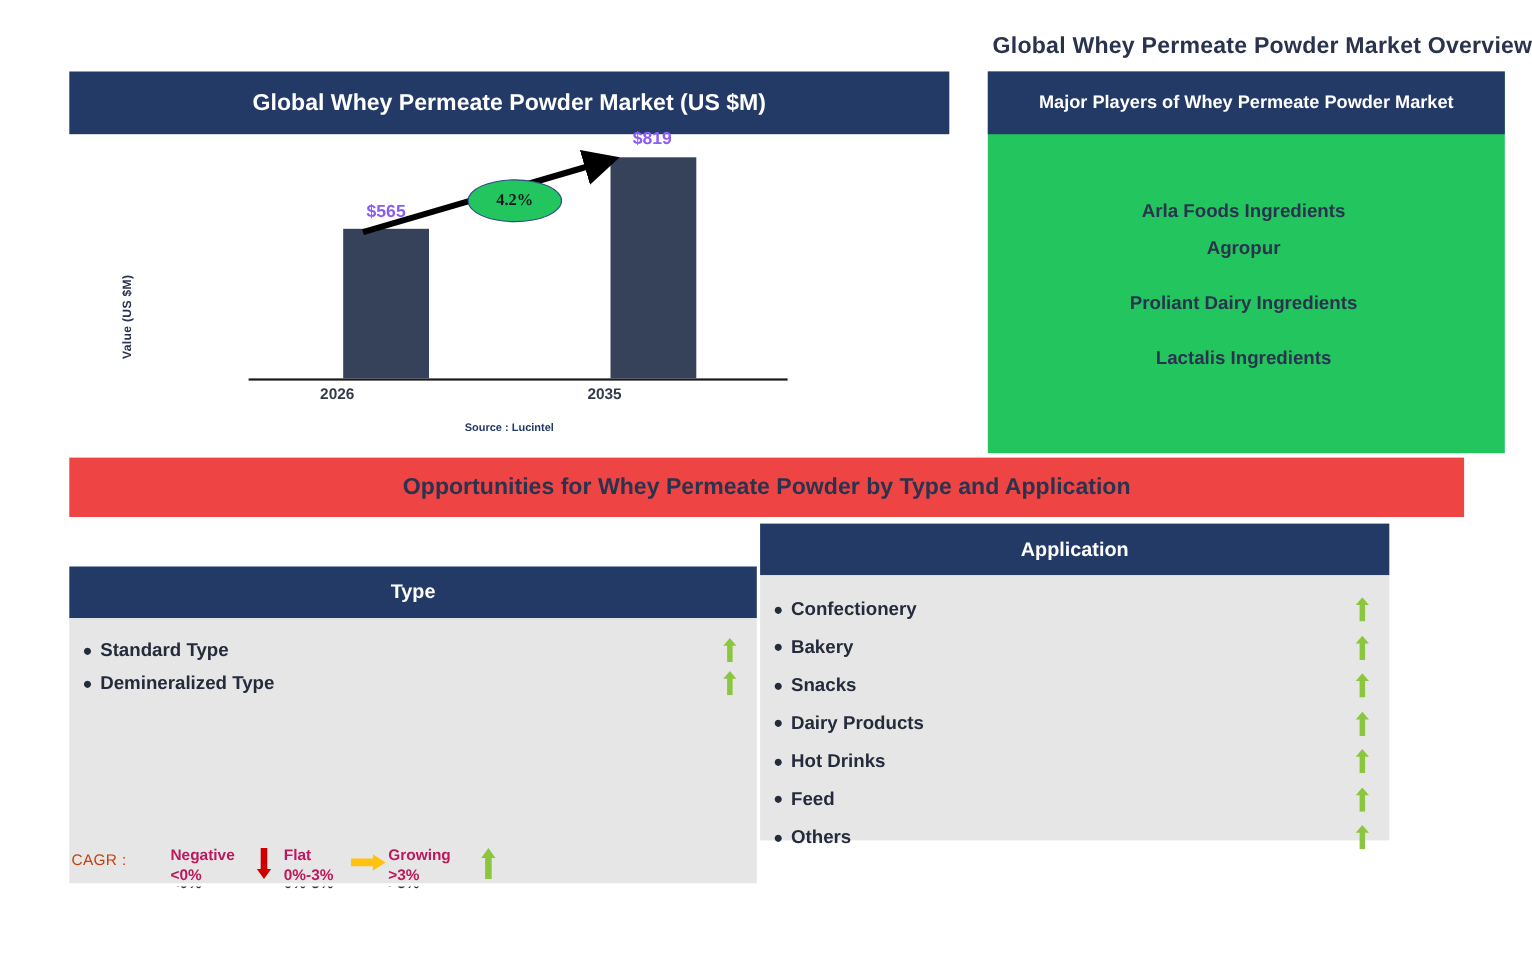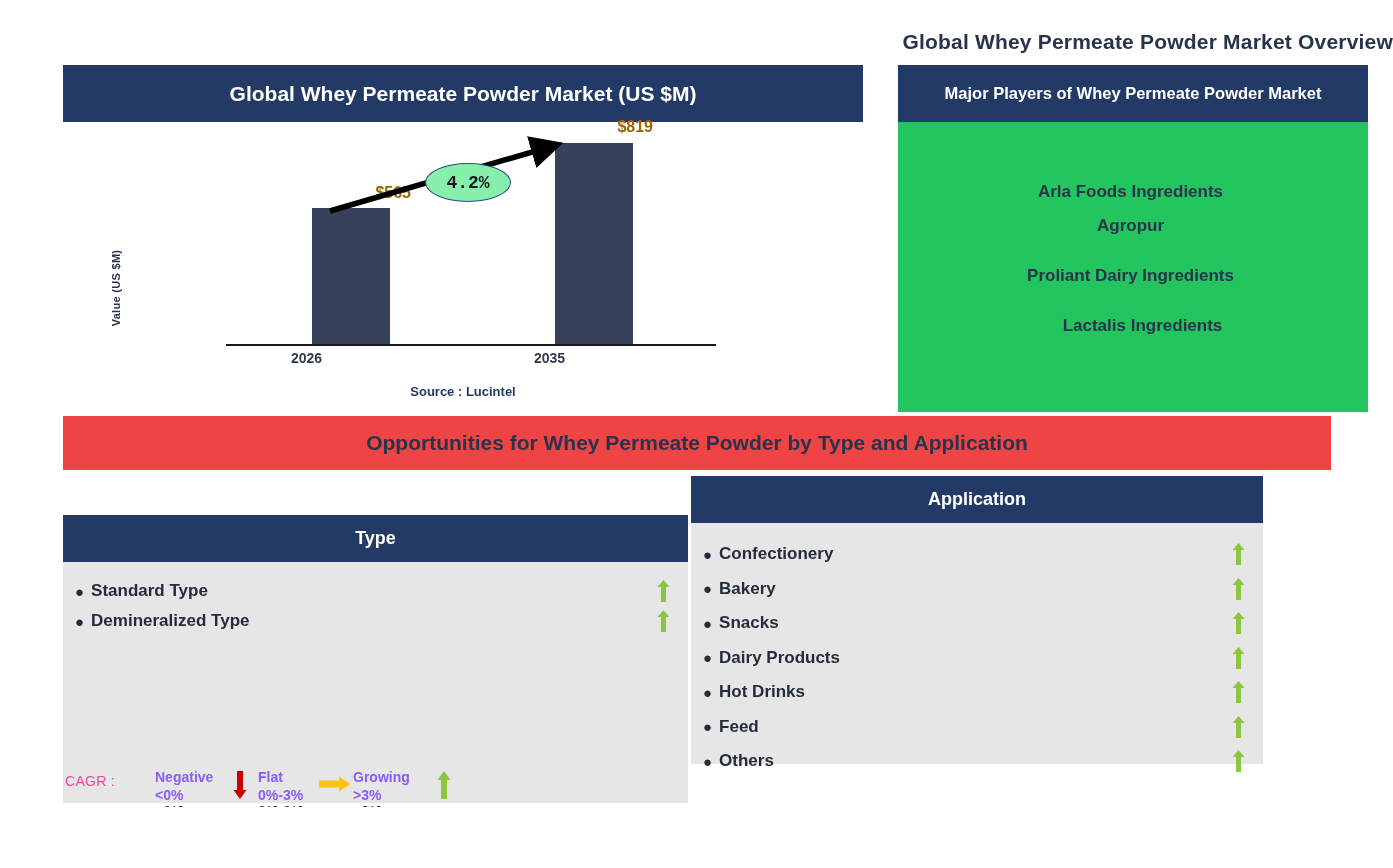--- a/index.html
+++ b/index.html
@@ -27,50 +27,50 @@
 
   .y-axis-label{
     position:absolute;left:-7px;top:160px;width:120px;text-align:center;
     transform:rotate(-90deg);transform-origin:center center;
     font-size:11px;font-weight:bold;color:#29334d;letter-spacing:.3px;
   }
   .axis-line{position:absolute;left:163px;top:222px;width:490px;height:2px;background:#1a1a1a;}
   .bar{position:absolute;background:#36415a;}
   .bar-1{left:249px;top:86px;width:78px;height:136px;}
   .bar-2{left:492px;top:21px;width:78px;height:201px;}
-  .bar-value{position:absolute;font-size:16px;font-weight:bold;color:#a16207;text-align:right;width:120px;}
+  .bar-value{position:absolute;font-size:16px;font-weight:bold;color:#8b5cf6;text-align:center;width:120px;}
   .bv-1{left:228px;top:62px;}
   .bv-2{left:470px;top:-4px;}
   .x-tick{position:absolute;top:228px;font-size:14px;font-weight:bold;color:#333a4a;width:120px;}
   .xt-1{left:228px;}
   .xt-2{left:471px;}
   .growth-arrow{position:absolute;left:265px;top:5px;width:300px;height:110px;}
   .cagr-bubble{
     position:absolute;left:362px;top:41px;width:84px;height:37px;border-radius:50%;
-    background:#86efac;border:1.4px solid #2f4b86;
+    background:#22c55e;border:1.4px solid #2f4b86;
     display:flex;align-items:center;justify-content:center;
-    font-size:18px;font-weight:bold;color:#14181f;
-    font-family:Liberation Mono, monospace;
+    font-size:15px;font-weight:bold;color:#14181f;
+    font-family:Liberation Serif, serif;
   }
   .source-note{
     position:absolute;left:0;top:262px;width:800px;text-align:center;
-    font-size:13px;font-weight:bold;color:#233a67;
+    font-size:10px;font-weight:bold;color:#233a67;
   }
 
   
   .players-card{position:absolute;left:866px;top:65px;width:470px;height:347px;background:#22c55e;margin-left:32px;}
   .players-head{height:57px;font-size:16.5px;}
   .players-list{position:absolute;left:0;top:57px;width:465px;height:290px;padding-top:22px;box-sizing:border-box;}
   .player-row{
     width:465px;text-align:center;font-size:17px;font-weight:bold;color:#29334d;
   }
   .pr-0{margin-top:14px;}
   .pr-1{margin-top:38px;}
   .pr-2{margin-top:30px;}
-  .pr-3{margin-top:30px;padding-left:12px;}
+  .pr-3{margin-top:30px;}
   .pr-4{margin-top:30px;}
 
   
   .opp-banner{
     position:absolute;left:63px;top:416px;width:1268px;height:54px;background:#ef4444;
     display:flex;align-items:center;justify-content:center;
     font-size:21px;font-weight:bold;color:#29334d;
   }
 
   
@@ -86,23 +86,23 @@
   .opp-item .bullet{margin-right:7px;font-size:15px;line-height:1;}
   .arrow-up{
     position:absolute;right:18px;top:50%;transform:translateY(-50%);
     width:13px;height:22px;
   }
   .app-item{height:34.5px;}
 
   
   .legend{position:absolute;left:63px;top:768px;width:430px;height:45px;}
   .legend-label{
-    position:absolute;left:2px;top:5px;font-size:14px;color:#ec4899;letter-spacing:.3px;
-  }
-  .legend-entry{position:absolute;top:0px;font-size:14px;font-weight:bold;color:#8b5cf6;line-height:18px;}
+    position:absolute;left:2px;top:5px;font-size:14px;color:#c2410c;letter-spacing:.3px;
+  }
+  .legend-entry{position:absolute;top:0px;font-size:14px;font-weight:bold;color:#be185d;line-height:18px;}
   .le-neg{left:92px;}
   .le-flat{left:195px;}
   .le-grow{left:290px;}
   .legend-icon{position:absolute;}
   .ic-down{left:170px;top:3px;width:14px;height:28px;}
   .ic-right{left:256px;top:8px;width:32px;height:16px;}
   .ic-up{left:374px;top:3px;width:14px;height:28px;}
 
   
   .legend-ghost{

